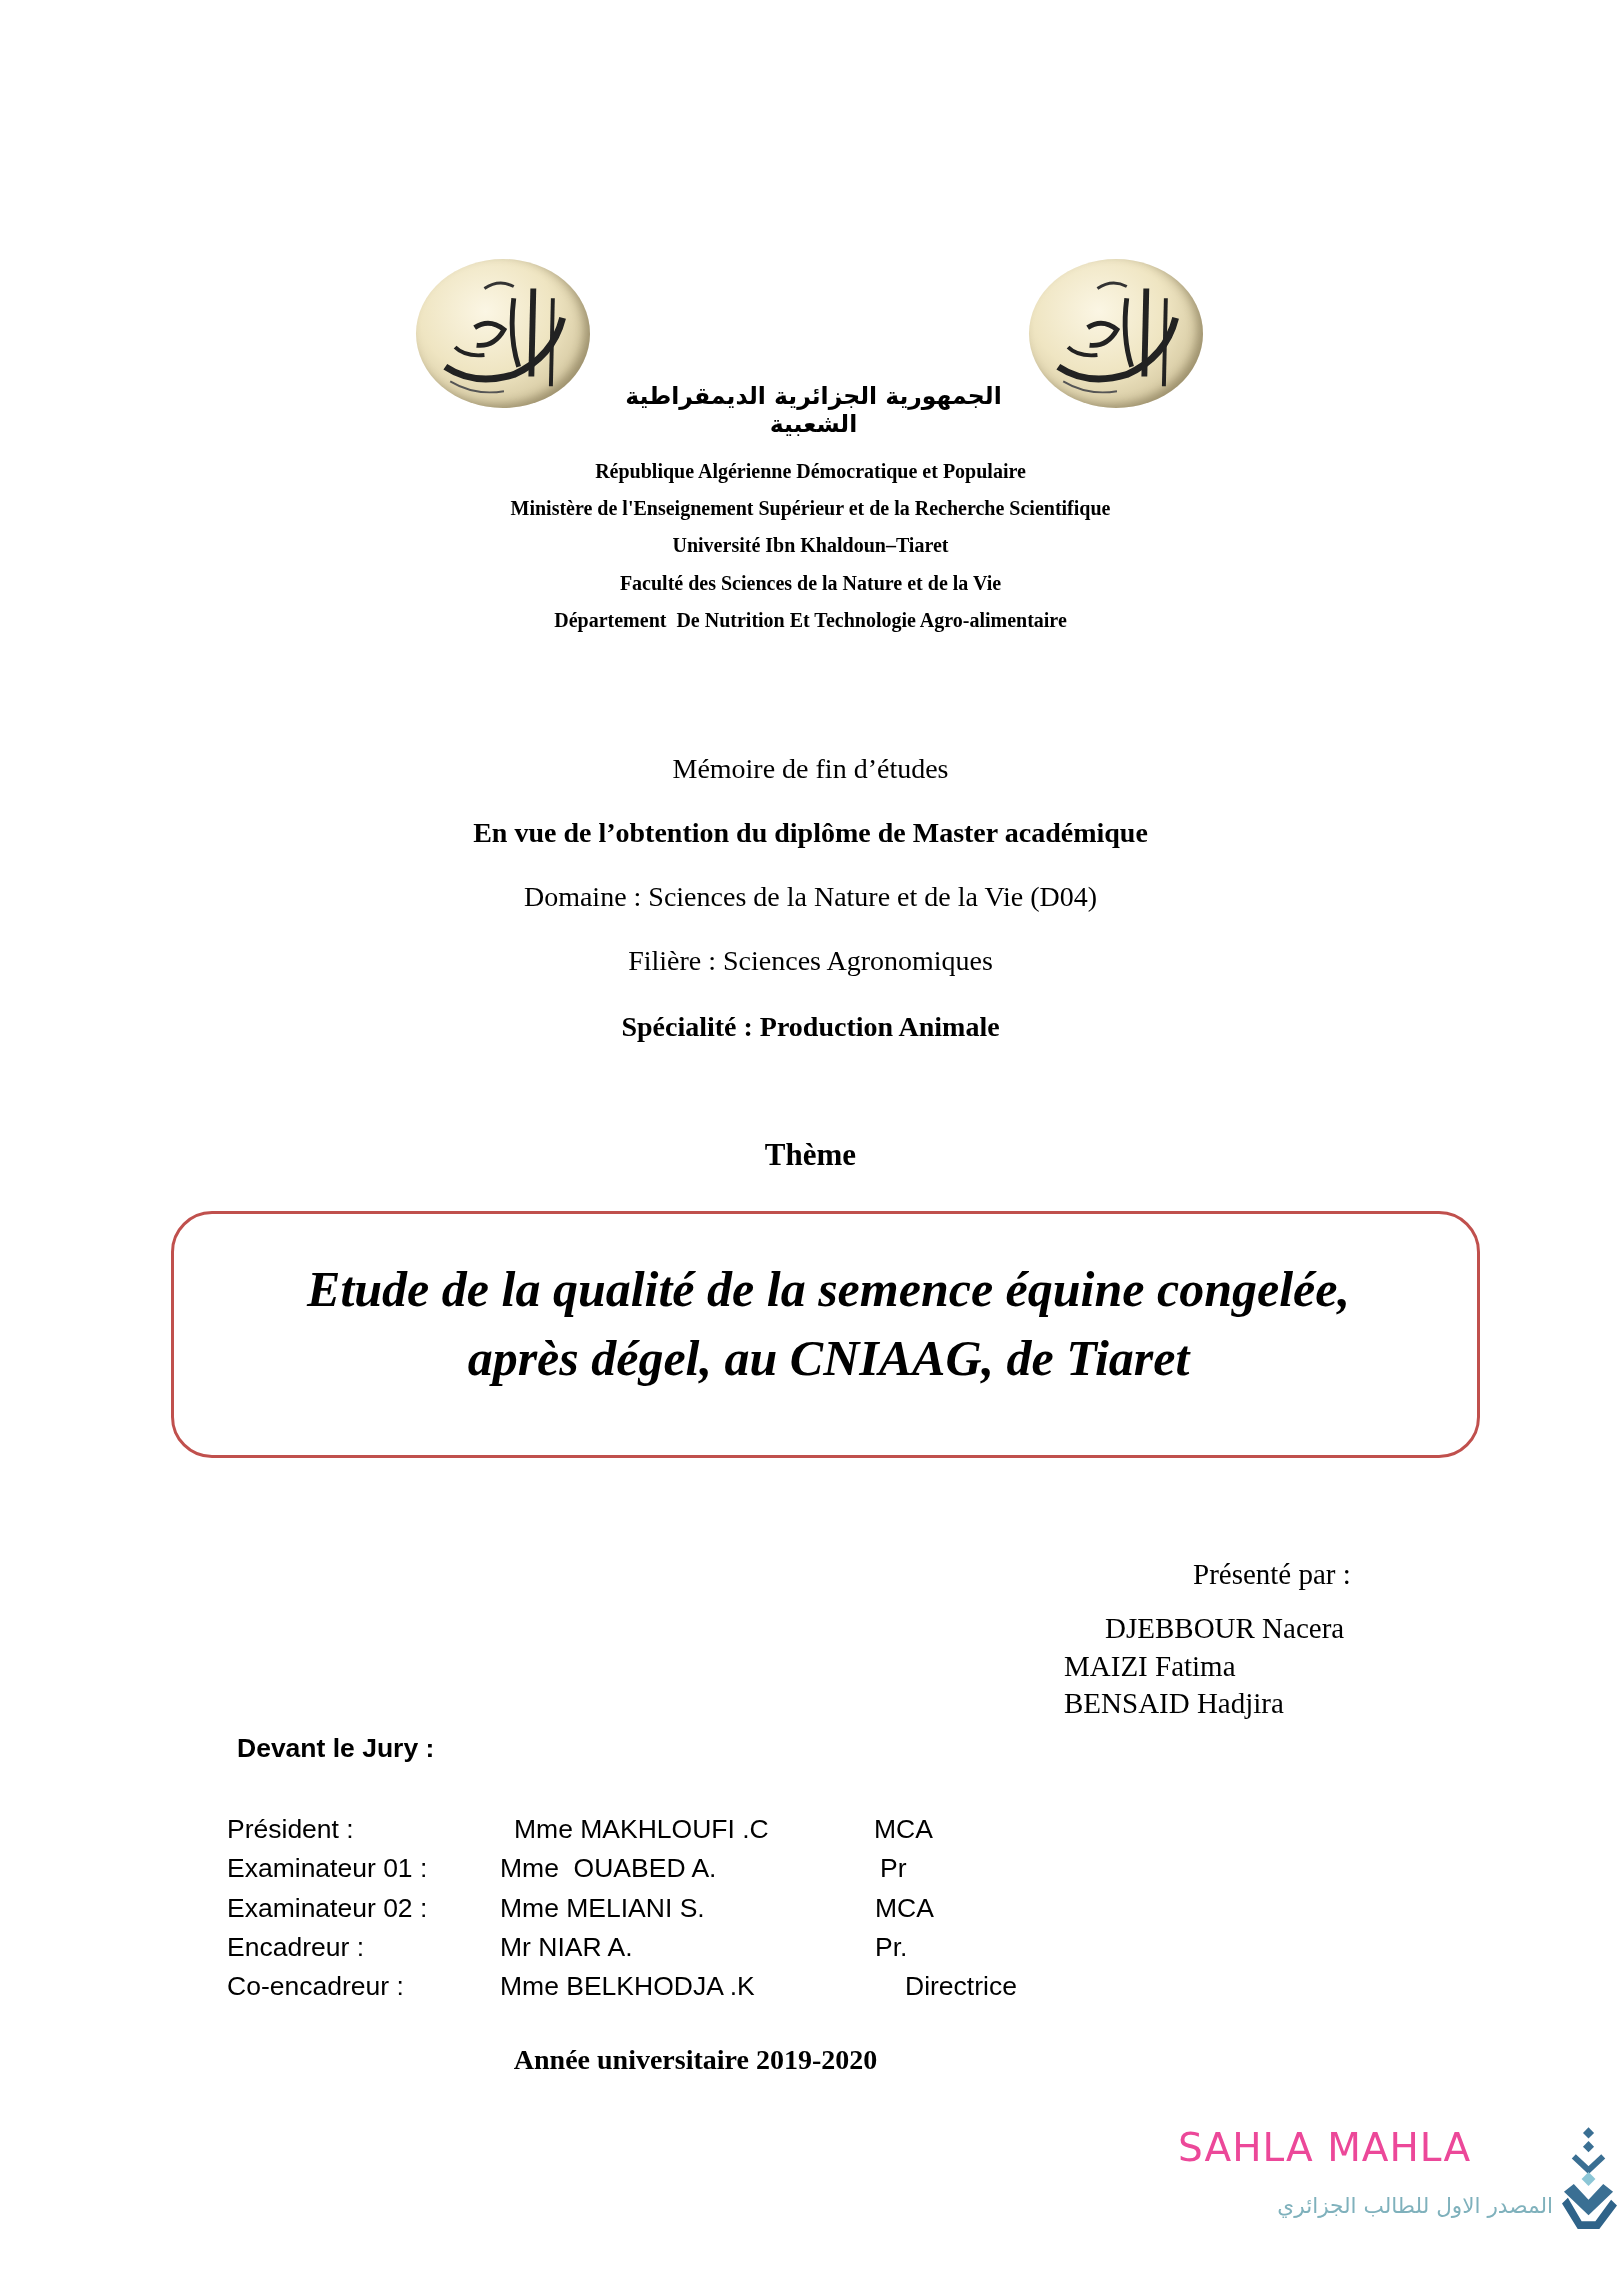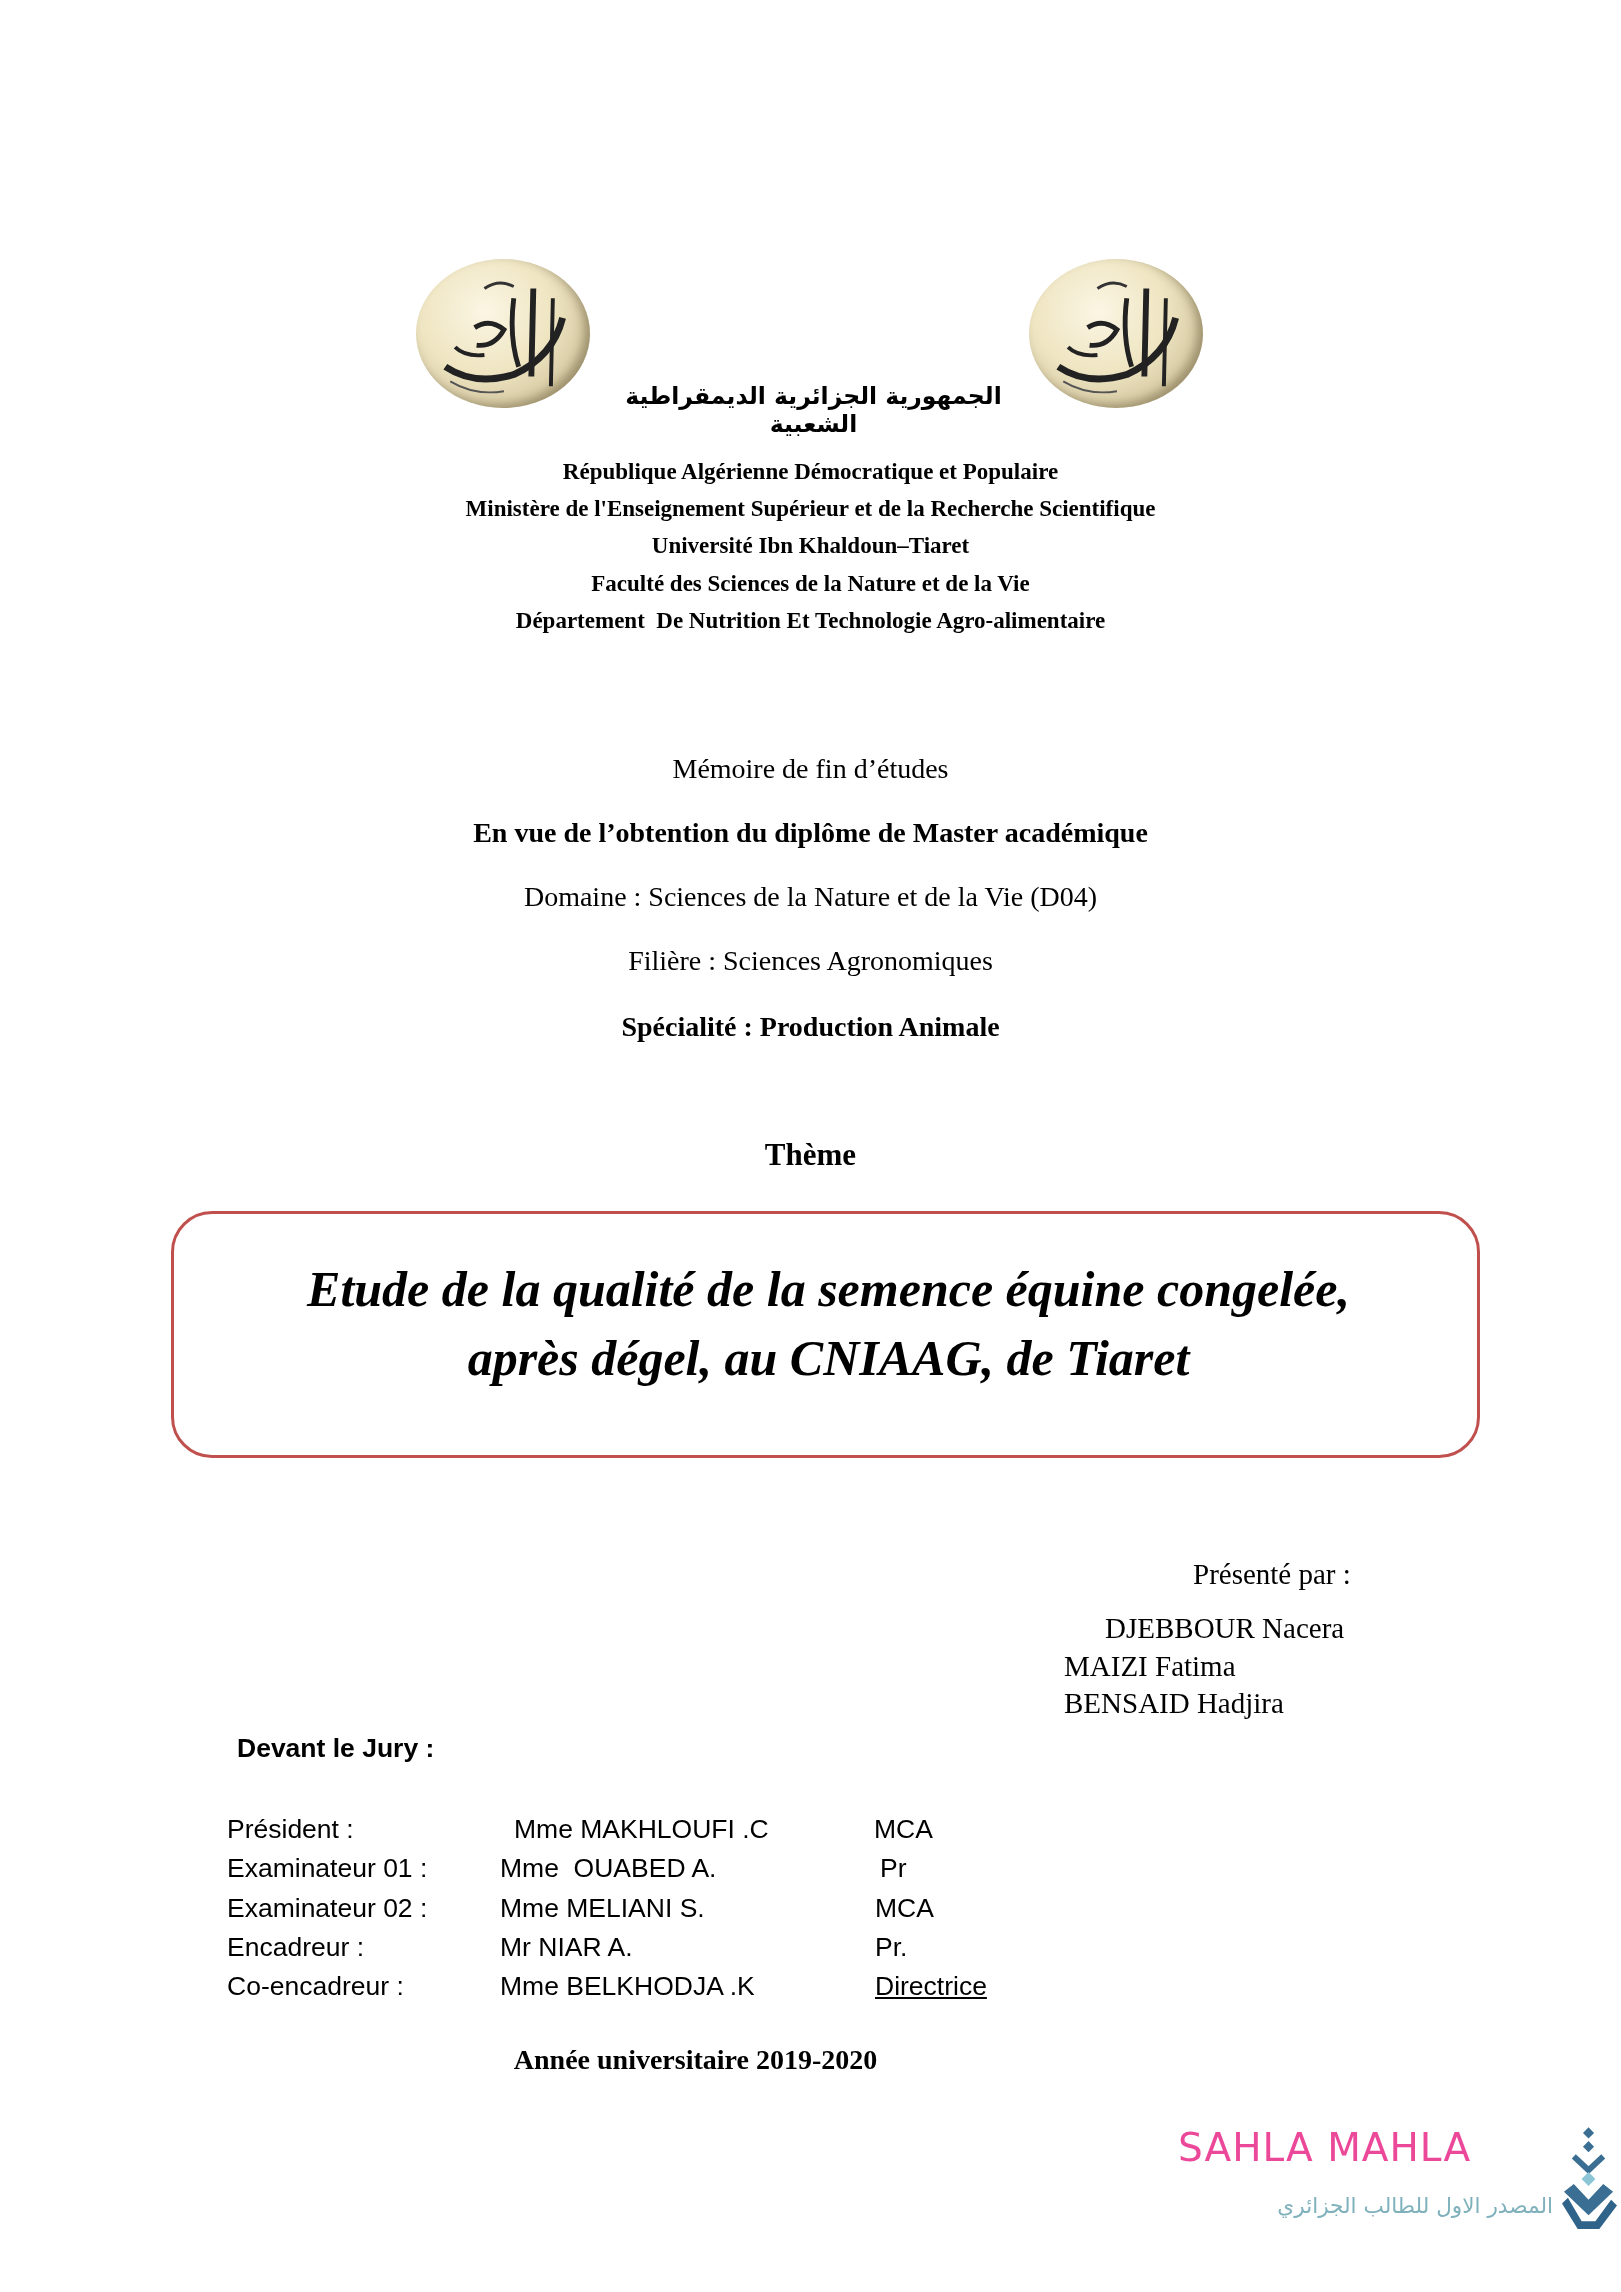--- a/index.html
+++ b/index.html
@@ -14,21 +14,21 @@
       box-shadow: inset -5.9px -3.9px 9.8px rgba(60,50,20,0.35);
       overflow: hidden;
     }
     .logo svg { position: absolute; left: 0; top: 0; }
 
     .arabic-header {
       position: absolute; left: 588px; width: 451px; top: 382px; text-align: center;
       font-family: "DejaVu Sans", sans-serif; font-weight: bold; font-size: 23.5px; direction: rtl;
     }
 
-    .inst { font-family: "Liberation Serif", serif; font-weight: bold; font-size: 23px; line-height: 37px; }
+    .inst { font-family: "Liberation Serif", serif; font-weight: bold; font-size: 20px; line-height: 37px; }
     .plain { font-family: "Liberation Serif", serif; font-size: 28px; }
     .bold29 { font-family: "Liberation Serif", serif; font-size: 28px; font-weight: bold; }
 
     .theme-box {
       position: absolute; left: 171px; top: 1211px; width: 1309px; height: 247px;
       border: 3.9px solid #c0504d; border-radius: 41px; box-sizing: border-box;
     }
     .theme-title {
       position: absolute; left: 171px; width: 1315px; top: 1255px; text-align: center;
       font-family: "Liberation Serif", serif; font-style: italic; font-weight: bold;
@@ -119,21 +119,21 @@
   <span style="left:875px;">MCA</span>
 </div>
 <div class="jury-row" style="top:1932px;">
   <span style="left:227px;">Encadreur :</span>
   <span style="left:500px;">Mr NIAR A.</span>
   <span style="left:875px;">Pr.</span>
 </div>
 <div class="jury-row" style="top:1971px;">
   <span style="left:227px;">Co-encadreur :</span>
   <span style="left:500px;">Mme BELKHODJA .K</span>
-  <span style="left:875px;text-decoration:underline;">Directrice</span>
+  <span style="left:905px;">Directrice</span>
 </div>
 
 <div class="year">Année universitaire 2019-2020</div>
 
 <div class="watermark">
   <div class="wm-text">SAHLA MAHLA</div>
   <div class="wm-sub">المصدر الاول للطالب الجزائري</div>
   <svg class="abs" style="left:382px; top:19.6px;" width="63" height="108" viewBox="0 0 64 110">
     <rect x="27" y="2" width="8" height="8" transform="rotate(45 31 6)" fill="#3a6f93"></rect>
     <rect x="27" y="16" width="8" height="8" transform="rotate(45 31 20)" fill="#3a6f93"></rect>

